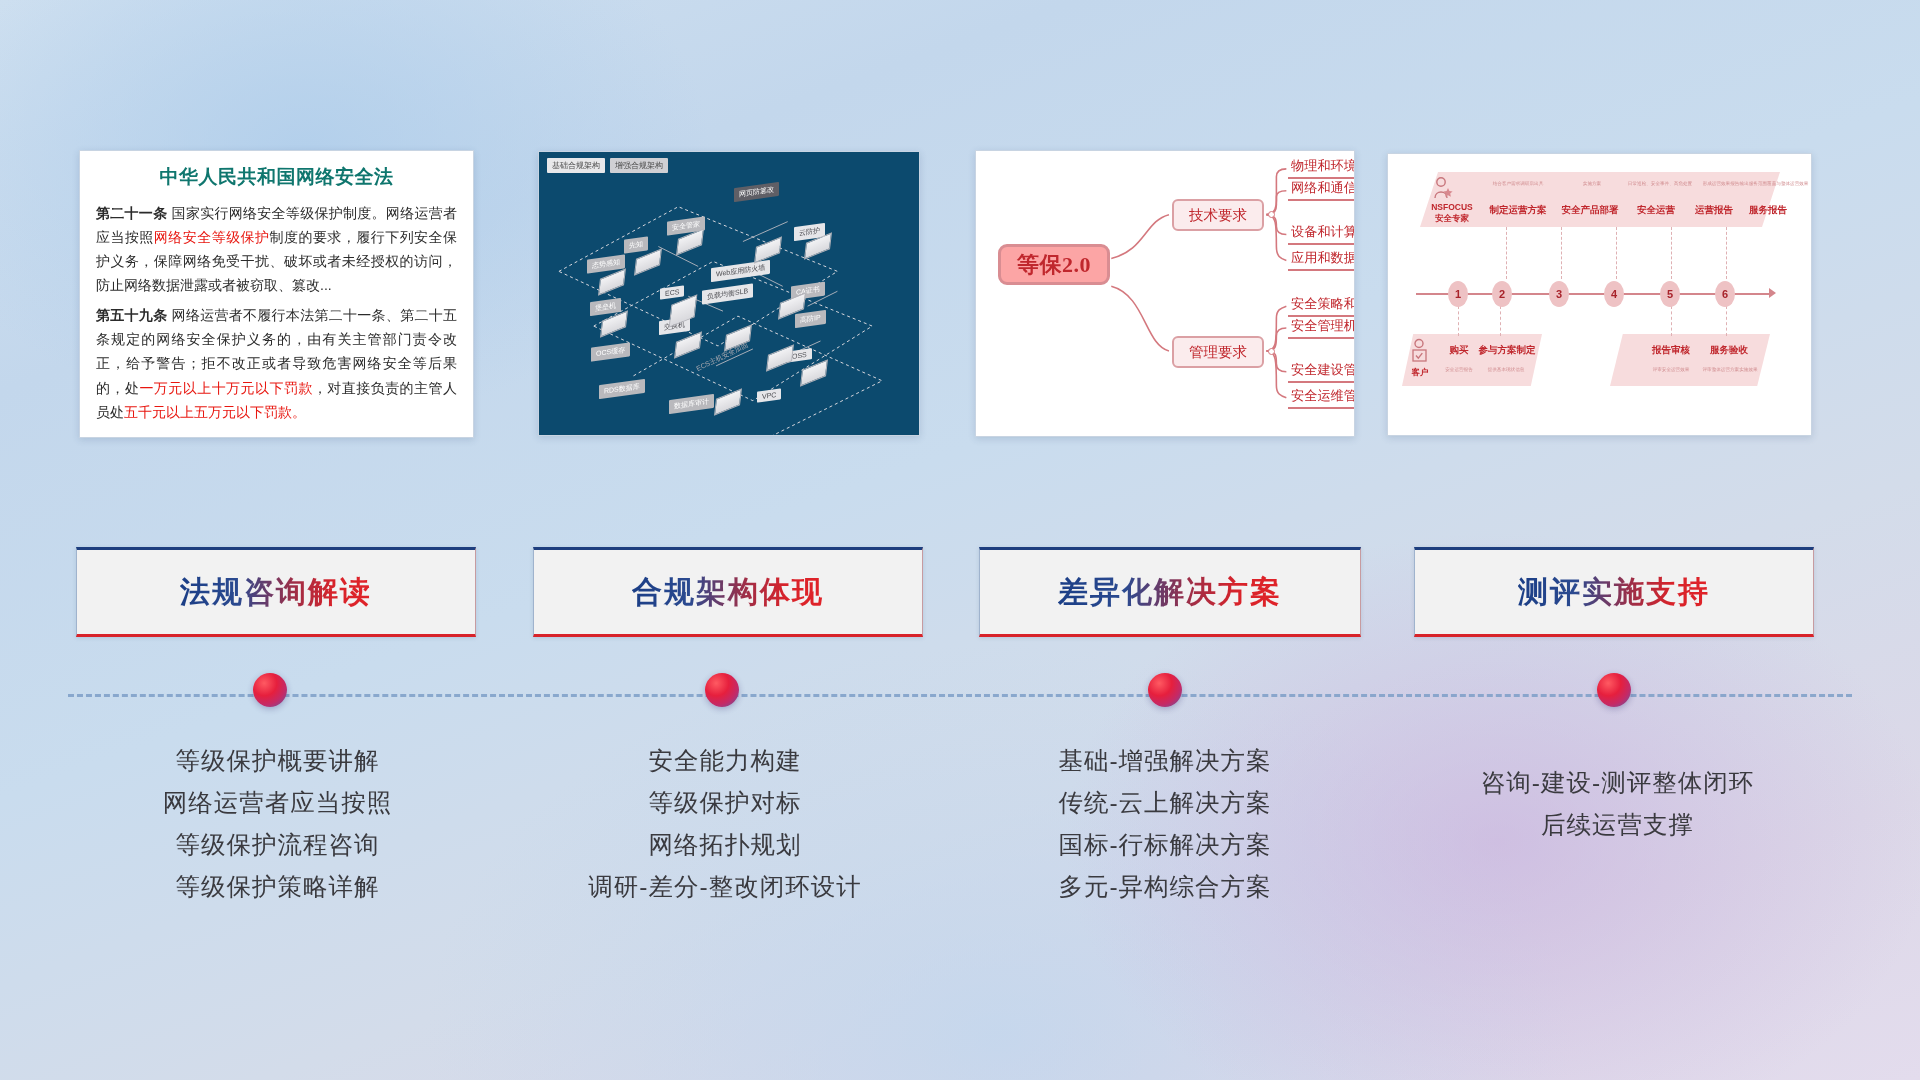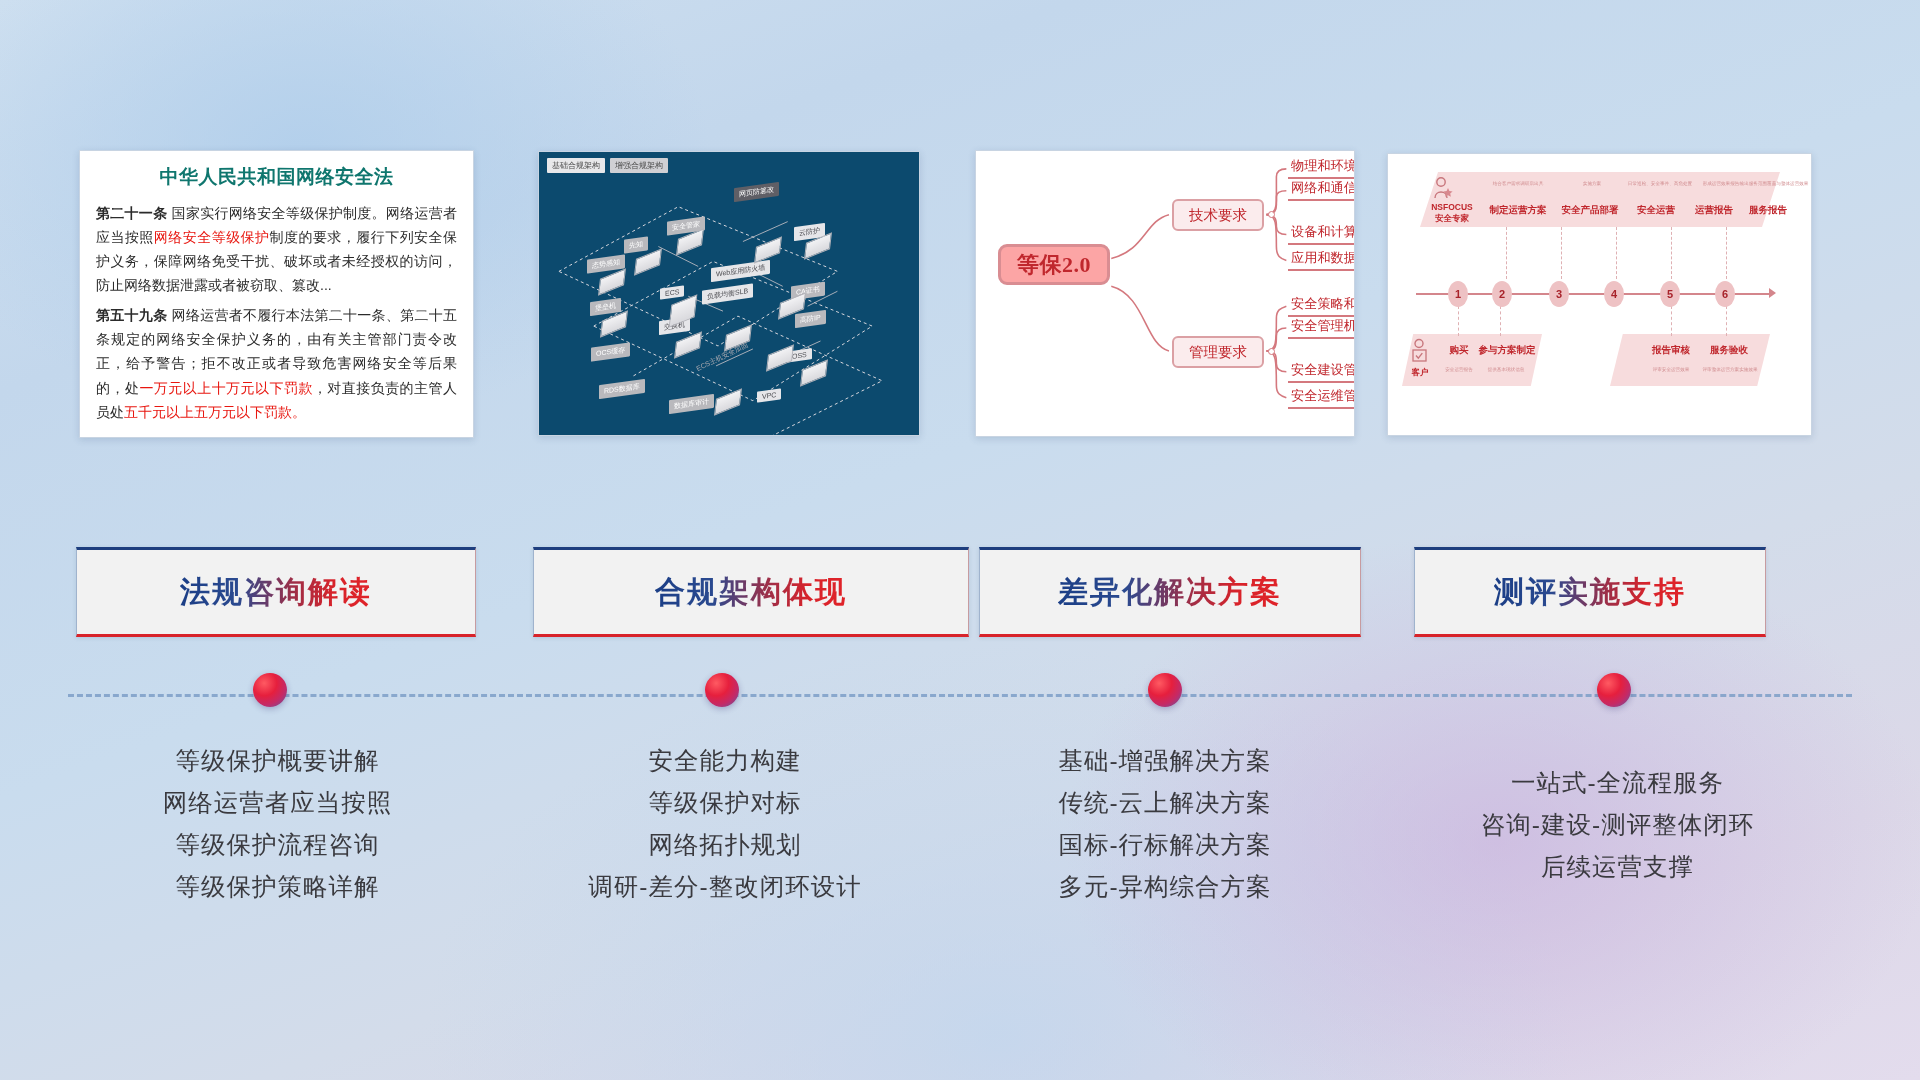--- a/index.html
+++ b/index.html
@@ -178,23 +178,23 @@
     box-shadow: 0 1px 4px rgba(40,70,110,0.14);
   }
   .title-text {
     font-size: 30px; font-weight: bold; letter-spacing: 2px;
     background: linear-gradient(90deg, #1b3e86 0%, #2b4a90 30%, #9b2f49 58%, #d8232a 80%, #e02329 100%);
     -webkit-background-clip: text; background-clip: text;
     -webkit-text-fill-color: transparent; color: transparent;
     font-family: "Liberation Sans", "DejaVu Sans", sans-serif;
   }
   .tb-0 { left: 76px;  width: 400px; }
-  .tb-1 { left: 533px; width: 436px; }
+  .tb-1 { left: 533px; width: 390px; }
   .tb-2 { left: 979px; width: 382px; }
-  .tb-3 { left: 1414px;width: 352px; }
+  .tb-3 { left: 1414px;width: 400px; }
 
   
   .timeline {
     position: absolute; top: 694px; left: 68px;
     width: 1784px; height: 3px;
     border-top: 3px dashed #7e9fc8;
     opacity: .85;
   }
   .tl-dot {
     position: absolute; top: 673px;
@@ -427,17 +427,16 @@
     <div class="li">网络拓扑规划</div>
     <div class="li">调研-差分-整改闭环设计</div>
   </div>
   <div class="col col-2">
     <div class="li">基础-增强解决方案</div>
     <div class="li">传统-云上解决方案</div>
     <div class="li">国标-行标解决方案</div>
     <div class="li">多元-异构综合方案</div>
   </div>
   <div class="col col-3">
-    <div class="li">一站式-全流程服务</div>
     <div class="li">咨询-建设-测评整体闭环</div>
     <div class="li">后续运营支撑</div>
   </div>
 </div>
 
 </body></html>

